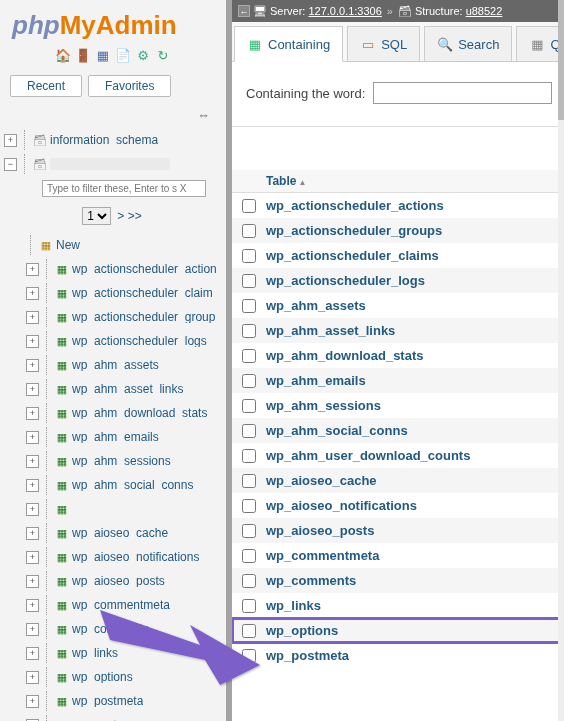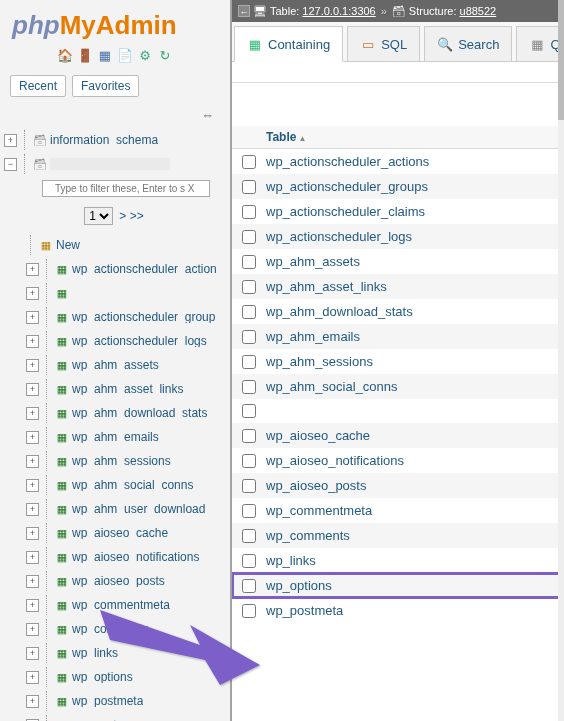--- a/index.html
+++ b/index.html
@@ -12,21 +12,21 @@
   height: 721px;
   overflow: hidden;
   position: relative;
 }
 .sidebar {
   position: absolute;
   left: 0; top: 0;
   width: 232px;
   height: 100%;
   background: #f3f3f3;
-  border-right: 2px solid #a3a3a3;
+  border-right: 6px solid #a3a3a3;
 }
 .logo {
   font-family: Arial, sans-serif;
   font-size: 26px;
   font-weight: bold;
   padding: 10px 12px 2px 12px;
 }
 .logo .p1 { color: #7b8ab8; font-style: italic; }
 .logo .p2 { color: #e97b00; }
 .toolbar-small {
@@ -41,21 +41,21 @@
   font-size: 13px;
 }
 .recent-fav {
   display: flex;
   gap: 2px;
   padding: 0 8px 10px 8px;
 }
 .recent-fav .tab {
   border: 1px solid #bbb;
   background: #fff;
-  padding: 3px 8px;
+  padding: 3px 16px;
   border-radius: 2px;
   font-size: 12px;
   cursor: pointer;
 }
 .link-icon {
   text-align: right;
   padding: 0 16px 6px 0;
   color: #666;
   font-size: 13px;
 }
@@ -114,21 +114,21 @@
   font-size: 12px;
 }
 .tree-label.plain { color: #444; }
 .filter-area {
   margin: 4px 14px 6px 38px;
 }
 .filter-input {
   width: 100%;
   border: 1px solid #aaa;
   font-size: 10px;
-  padding: 2px 12px;
+  padding: 2px 4px;
   text-align: left;
 }
 .pager {
   display: flex;
   gap: 6px;
   justify-content: center;
   align-items: center;
   padding: 4px 0 8px 0;
   font-size: 12px;
 }
@@ -251,21 +251,21 @@
 .tbody .trow {
   display: flex;
   align-items: center;
   padding: 5px 10px;
   gap: 10px;
   font-size: 13px;
 }
 .trow:nth-child(odd) { background: #fff; }
 .trow:nth-child(even) { background: #f5f5f5; }
 .trow input[type=checkbox] { cursor: pointer; width:14px; height:14px; }
-.trow .tname { color: #235a81; cursor: pointer; font-weight: 400; }
+.trow .tname { color: #235a81; cursor: pointer; font-weight: 700; }
 .trow.highlight {
   outline: 3px solid #7c5fc9;
   outline-offset: -2px;
 }
 .arrow-overlay {
   position: absolute;
   left: 90px;
   top: 585px;
   pointer-events: none;
 }
@@ -337,20 +337,21 @@
         <div class="tree-row" style="padding-left: 22px;">
           <span class="expander">+</span>
           <span class="conn"></span>
           <span class="tbl-icon">▦</span>
           <span class="tree-label">wp_actionscheduler_action</span>
         </div>
         <div class="tree-row" style="padding-left: 22px;">
           <span class="expander">+</span>
           <span class="conn"></span>
           <span class="tbl-icon">▦</span>
+          <span class="tree-label">wp_actionscheduler_claim</span>
         </div>
         <div class="tree-row" style="padding-left: 22px;">
           <span class="expander">+</span>
           <span class="conn"></span>
           <span class="tbl-icon">▦</span>
           <span class="tree-label">wp_actionscheduler_group</span>
         </div>
         <div class="tree-row" style="padding-left: 22px;">
           <span class="expander">+</span>
           <span class="conn"></span>
@@ -390,21 +391,20 @@
         <div class="tree-row" style="padding-left: 22px;">
           <span class="expander">+</span>
           <span class="conn"></span>
           <span class="tbl-icon">▦</span>
           <span class="tree-label">wp_ahm_social_conns</span>
         </div>
         <div class="tree-row" style="padding-left: 22px;">
           <span class="expander">+</span>
           <span class="conn"></span>
           <span class="tbl-icon">▦</span>
-          <span class="tree-label">wp_ahm_user_download_</span>
         </div>
         <div class="tree-row" style="padding-left: 22px;">
           <span class="expander">+</span>
           <span class="conn"></span>
           <span class="tbl-icon">▦</span>
           <span class="tree-label">wp_aioseo_cache</span>
         </div>
         <div class="tree-row" style="padding-left: 22px;">
           <span class="expander">+</span>
           <span class="conn"></span>
@@ -454,21 +454,21 @@
           <span class="tree-label">wp_posts</span>
         </div>
       </div>
   </div>
 </div>
 
 <div class="main">
   <div class="breadcrumb">
     <span class="bc-expand">←</span>
     <span>🖥</span>
-    <span>Table:</span>
+    <span>Server:</span>
     <a>127.0.0.1:3306</a>
     <span class="sep">»</span>
     <span>🗃</span>
     <span>Structure:</span>
     <a>u88522</a>
   </div>
 
   <div class="tabs" id="main-tabs">
       <div class="tab active">
         <span class="ticon" style="color:#3b7">▦</span>
@@ -482,20 +482,24 @@
         <span class="ticon" style="color:#789">🔍</span>
         <span>Search</span>
       </div>
       <div class="tab">
         <span class="ticon" style="color:#888">▦</span>
         <span>Qu</span>
       </div>
     </div>
 
   <div class="filters-box">
+    <div class="filter-word">
+      <label>Containing the word:</label>
+      <input type="text" style="">
+    </div>
   </div>
 
   <div class="table-list">
     <div class="thead">
       <span class="col-check"></span>
       <span>
         <span>Table</span><span class="sort">▲</span>
       </span>
     </div>
     <div class="tbody" id="main-tbody">
@@ -534,20 +538,21 @@
         <div class="trow">
           <input type="checkbox" style="">
           <span class="tname">wp_ahm_sessions</span>
         </div>
         <div class="trow">
           <input type="checkbox" style="">
           <span class="tname">wp_ahm_social_conns</span>
         </div>
         <div class="trow">
           <input type="checkbox" style="">
+          <span class="tname">wp_ahm_user_download_counts</span>
         </div>
         <div class="trow">
           <input type="checkbox" style="">
           <span class="tname">wp_aioseo_cache</span>
         </div>
         <div class="trow">
           <input type="checkbox" style="">
           <span class="tname">wp_aioseo_notifications</span>
         </div>
         <div class="trow">

